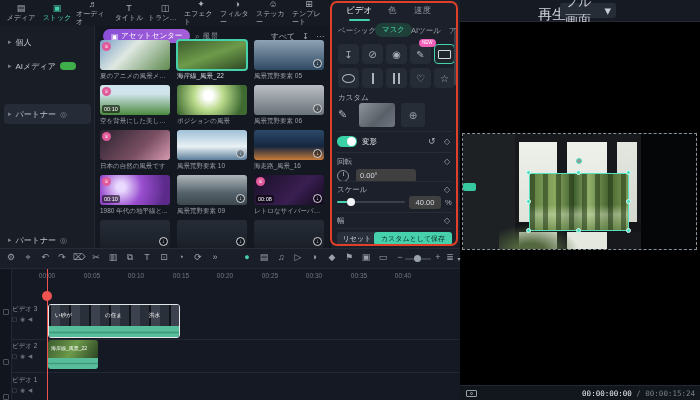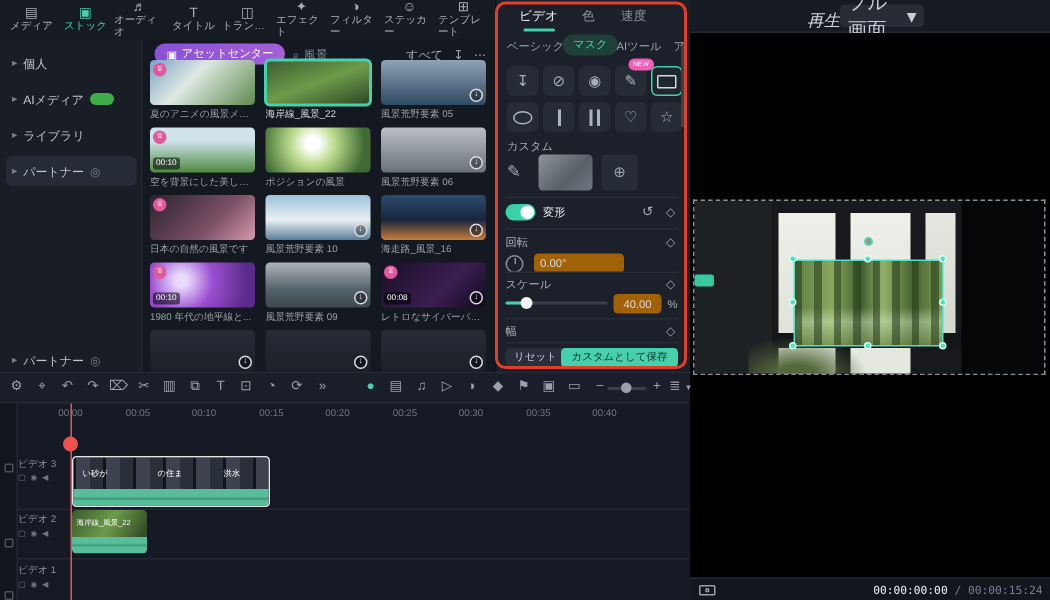--- a/index.html
+++ b/index.html
@@ -59,36 +59,36 @@
   .stab.pill { background:#1e4038; color:#4ad6b0; border-radius:8px; padding:2px 7px; top:23px; }
   .shape-cell { position:absolute; width:21px; height:20px; background:#262c36; border-radius:4px; display:flex; align-items:center; justify-content:center; color:#aab0b8; font-size:10px; cursor:pointer; }
   .shape-cell.sel { border:1.5px solid #46d0ac; background:#1d272c; }
   .newbadge { position:absolute; background:#ef5fb7; color:#fff; font-size:4.5px; line-height:8px; padding:0 3px; border-radius:4px; z-index:5; }
   .oval { width:13px; height:9px; border:1px solid #aeb4bc; border-radius:50%; }
   .vline { width:2px; height:11px; background:#aeb4bc; }
   .vline2 { display:flex; gap:3px; }
   .vline2 i { display:block; width:2px; height:11px; background:#aeb4bc; }
   .rect-ic { width:13px; height:9px; border:1px solid #d4d9de; border-radius:1px; }
   .plabel { position:absolute; font-size:7.5px; color:#aab0b8; }
-  .pvalue-box { position:absolute; height:13px; background:#a16207; border-radius:3px; color:#d8dce2; font-size:7.5px; line-height:13px; cursor:text; }
+  .pvalue-box { position:absolute; height:13px; background:#404040; border-radius:3px; color:#d8dce2; font-size:7.5px; line-height:13px; cursor:text; }
   .diamond { position:absolute; color:#9aa1a9; font-size:8px; cursor:pointer; }
   .toggle { position:absolute; width:20px; height:11px; background:#3ad1a6; border-radius:6px; cursor:pointer; }
   .toggle i { position:absolute; right:1px; top:1px; width:9px; height:9px; background:#fff; border-radius:50%; }
   .pdivider { position:absolute; left:337px; width:115px; height:1px; background:#272d37; }
   .slider-track { position:absolute; height:2px; background:#39404b; border-radius:1px; }
   .slider-fill { position:absolute; height:2px; background:#46d0ac; border-radius:1px; }
   .slider-knob { position:absolute; width:8px; height:8px; background:#f2f4f6; border-radius:50%; cursor:grab; }
   .btn-reset { position:absolute; background:#2a303b; border-radius:3px; color:#cfd3da; font-size:7px; text-align:center; cursor:pointer; }
   .btn-save { position:absolute; background:#46d0ac; border-radius:3px; color:#0c2b22; font-size:7px; text-align:center; cursor:pointer; }
   .pscroll { position:absolute; left:454px; top:30px; width:3px; height:55px; background:#3a414d; border-radius:2px; }
 
   
   .preview { position:absolute; left:460px; top:0; width:240px; height:400px; background:#101319; }
   .pv-head { position:absolute; left:0; top:0; width:240px; height:22px; background:#161a23; border-bottom:1px solid #232834; }
-  .pv-play { position:absolute; left:78px; top:6px; font-size:11px; color:#d6dae0;font-style:italic; }
+  .pv-play { position:absolute; left:78px; top:6px; font-size:14px; color:#d6dae0; }
   .pv-select { position:absolute; left:100px; top:3px; width:56px; height:15px; background:#272d37; border-radius:3px; font-size:13px; color:#c9ced6; display:flex; align-items:center; justify-content:space-between; padding:0 5px; cursor:pointer; }
   .viewport { position:absolute; left:0; top:22px; width:240px; height:363px; background:#000; overflow:hidden; }
   .vframe { position:absolute; left:2px; top:111px; width:235px; height:117px; border:1px dashed #8a9199; overflow:hidden; background:#0a0c0e; }
   .forest { position:absolute; left:66px; top:39px; width:100px; height:58px;
     background:
       repeating-linear-gradient(90deg, rgba(35,55,22,.55) 0 5px, rgba(0,0,0,0) 5px 13px),
       linear-gradient(180deg, rgba(0,0,0,0) 55%, rgba(225,238,205,.45) 72%, rgba(110,140,80,.6) 100%),
       linear-gradient(90deg,#5c7d42,#8aa95e 25%,#3f5e2f 45%,#92b06a 60%,#46632f 80%,#7d9b55);
     border:1px solid #57e0c0; cursor:move; }
   .handle { position:absolute; width:5px; height:5px; border-radius:50%; background:#4ae0c0; border:1px solid #d9fff4; cursor:pointer; }
@@ -171,24 +171,20 @@
   <div class="sidebar">
     <div class="sb-item" style="top:30px;">
         <span class="sb-chev">▸</span>
         <span>AIメディア</span>
         <span class="sb-badge"></span>
       </div>
     <div class="sb-item" style="top:6px;">
         <span class="sb-chev">▸</span>
         <span>個人</span>
       </div>
-    <div class="sb-item" style="top:54px;">
-        <span class="sb-chev">▸</span>
-        <span>ライブラリ</span>
-      </div>
     <div class="sb-item" style="top:78px; background:#262c37;">
         <span class="sb-chev">▸</span>
         <span>パートナー</span>
         <span class="sb-plus">◎</span>
       </div>
     <div class="sb-item" style="top:204px;">
         <span class="sb-chev">▸</span>
         <span>パートナー</span>
         <span class="sb-plus">◎</span>
       </div>

